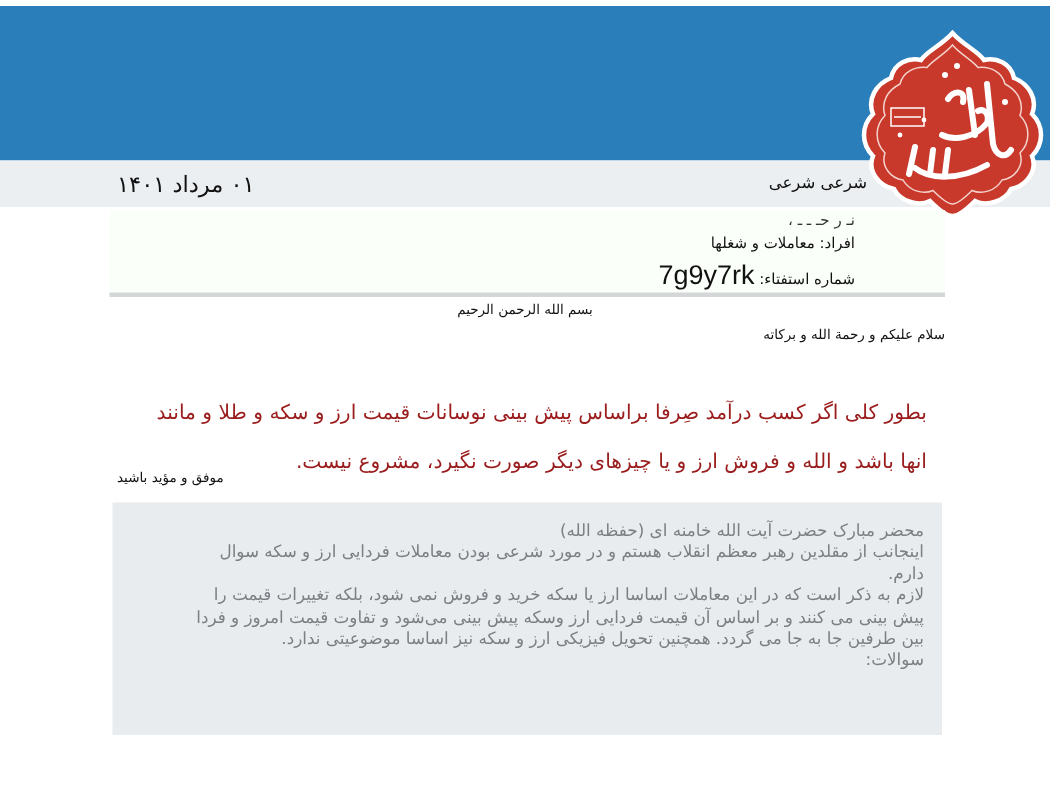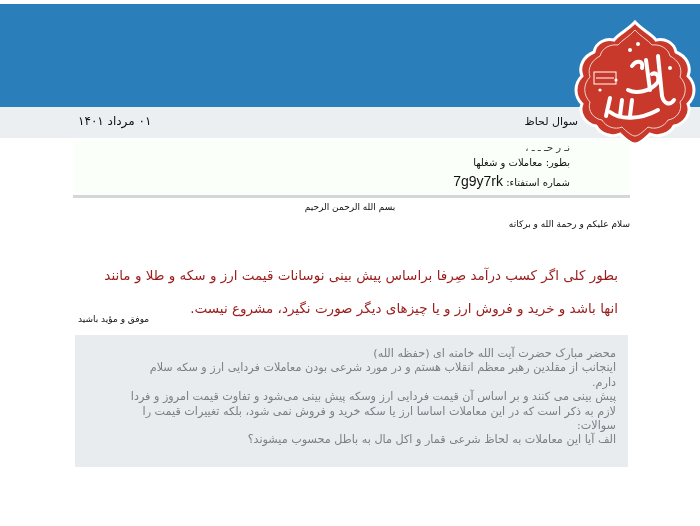--- a/index.html
+++ b/index.html
@@ -15,72 +15,72 @@
     .info-bar {
       position: absolute; left: 0; top: 107px; width: 700px; height: 31px;
       background: #eceff1;
     }
     .info-title {
       position: absolute; right: 122px; top: 8px;
       font-size: 11px; color: #111; direction: rtl; white-space: nowrap;
     }
     .info-date {
       position: absolute; left: 78px; top: 7px;
-      font-size: 12px; color: #111; direction: rtl; white-space: nowrap;
+      font-size: 15px; color: #111; direction: rtl; white-space: nowrap;
     }
     .logo {
       position: absolute; left: 570px; top: 20px; width: 130px; height: 125px;
     }
     .meta-block {
       position: absolute; left: 73px; top: 140px; width: 557px; height: 55px;
       background: #fbfff9;
       border-bottom: 3px solid #d4d6d8;
     }
     .meta-line {
       position: absolute; right: 60px; direction: rtl; white-space: nowrap;
       font-size: 10px; color: #111;
     }
     .meta-line.l1 { top: 2px; color: #333; letter-spacing: 2px; }
     .meta-line.l2 { top: 17px; }
     .meta-line.l3 { top: 33px; font-size: 10px; }
-    .meta-line.l3 .code { font-family: "Liberation Sans", sans-serif; font-size: 14px; }
+    .meta-line.l3 .code { font-family: "Liberation Sans", sans-serif; font-size: 18px; }
     .bismillah {
       position: absolute; left: 0; width: 700px; top: 202px; text-align: center;
       font-size: 9px; color: #111; direction: rtl;
     }
     .greeting {
       position: absolute; right: 70px; top: 219px; direction: rtl; white-space: nowrap;
       font-size: 9px; color: #111;
     }
     .answer {
       position: absolute; right: 70px; top: 253px; width: 560px; direction: rtl;
       font-size: 13.5px; line-height: 21px; color: #9a1c1c;
     }
     .answer p { margin: 12px; white-space: nowrap; }
     .closing {
       position: absolute; left: 78px; top: 314px; direction: rtl; white-space: nowrap;
       font-size: 9px; color: #111; font-weight: normal;
     }
     .question-box {
-      position: absolute; left: 75px; top: 335px; width: 553px; height: 132px;
+      position: absolute; left: 75px; top: 335px; width: 553px; height: 155px;
       background: #e8ecee;
     }
     .question-text {
       position: absolute; right: 12px; top: 12px; width: 530px; direction: rtl;
       font-size: 11.2px; line-height: 14.4px; color: #7b7f84;
     }
     .question-text p { margin: 0; white-space: nowrap; }
   </style>
 </head>
 <body>
 
 <div class="header-band"></div>
 
 <div class="info-bar">
-  <span class="info-title">سوال لحاظ</span>
+  <span class="info-title">شرعی شرعی</span>
   <span class="info-date">۰۱ مرداد ۱۴۰۱</span>
 </div>
 
 <div class="logo">
   <svg width="130" height="125" viewBox="0 0 130 125">
     <path d="M65 2 C58 10 48 14 44 20 C36 18 26 22 24 32 C14 36 8 46 12 56 C4 64 4 76 12 84 C8 94 16 104 26 106 C30 114 42 118 50 114 C56 120 62 124 65 124 C68 124 74 120 80 114 C88 118 100 114 104 106 C114 104 122 94 118 84 C126 76 126 64 118 56 C122 46 116 36 106 32 C104 22 94 18 86 20 C82 14 72 10 65 2 Z" fill="#c8392b" stroke="#ffffff" stroke-width="3"></path>
     <path d="M65 10 C60 16 52 20 48 25 C40 24 32 28 30 36 C22 40 17 48 20 57 C13 64 13 75 20 82 C17 91 24 99 32 100 C36 107 45 110 52 107 C57 112 62 116 65 116 C68 116 73 112 78 107 C85 110 94 107 98 100 C106 99 113 91 110 82 C117 75 117 64 110 57 C113 48 108 40 100 36 C98 28 90 24 82 25 C78 20 70 16 65 10 Z" fill="none" stroke="#f3d2cc" stroke-width="1"></path>
     <g fill="none" stroke="#ffffff" stroke-width="4" stroke-linecap="round">
       <path d="M40 92 C50 100 70 100 88 90"></path>
       <path d="M36 96 L40 78 M50 96 L52 80 M60 96 L62 80"></path>
@@ -97,42 +97,42 @@
       <circle cx="30" cy="70" r="1.6"></circle>
     </g>
     <rect x="24" y="52" width="22" height="12" fill="none" stroke="#ffffff" stroke-width="1"></rect>
     <path d="M26 58 L44 58" stroke="#ffffff" stroke-width="1"></path>
   </svg>
 </div>
 
 <div class="meta-block">
   <div class="meta-line l1">نـ ر حـ ـ  ـ  ،</div>
   <div class="meta-line l2">
-    <span>بطور:</span>
+    <span>افراد:</span>
     <span>معاملات و شغلها</span>
   </div>
   <div class="meta-line l3">
     <span>شماره استفتاء:</span>
     <span class="code">7g9y7rk</span>
   </div>
 </div>
 
 <div class="bismillah">بسم الله الرحمن الرحیم</div>
 <div class="greeting">سلام علیکم و رحمة الله و برکاته</div>
 
 <div class="answer">
   <p>بطور کلی اگر کسب درآمد صِرفا براساس پیش بینی نوسانات قیمت ارز و سکه و طلا و مانند</p>
-  <p>انها باشد و خرید و فروش ارز و یا چیزهای دیگر صورت نگیرد، مشروع نیست.</p>
+  <p>انها باشد و الله و فروش ارز و یا چیزهای دیگر صورت نگیرد، مشروع نیست.</p>
 </div>
 
 <div class="closing">موفق و مؤید باشید</div>
 
 <div class="question-box">
   <div class="question-text">
     <p>محضر مبارک حضرت آیت الله خامنه ای (حفظه الله)</p>
-    <p>اینجانب از مقلدین رهبر معظم انقلاب هستم و در مورد شرعی بودن معاملات فردایی ارز و سکه سلام</p>
+    <p>اینجانب از مقلدین رهبر معظم انقلاب هستم و در مورد شرعی بودن معاملات فردایی ارز و سکه سوال</p>
     <p>دارم.</p>
+    <p>لازم به ذکر است که در این معاملات اساسا ارز یا سکه خرید و فروش نمی شود، بلکه تغییرات قیمت را</p>
     <p>پیش بینی می کنند و بر اساس آن قیمت فردایی ارز وسکه پیش بینی می‌شود و تفاوت قیمت امروز و فردا</p>
-    <p>لازم به ذکر است که در این معاملات اساسا ارز یا سکه خرید و فروش نمی شود، بلکه تغییرات قیمت را</p>
+    <p>بین طرفین جا به جا می گردد. همچنین تحویل فیزیکی ارز و سکه نیز اساسا موضوعیتی ندارد.</p>
     <p>سوالات:</p>
-    <p>الف آیا این معاملات به لحاظ شرعی قمار و اکل مال به باطل محسوب میشوند؟</p>
   </div>
 </div>
 
 </body></html>

